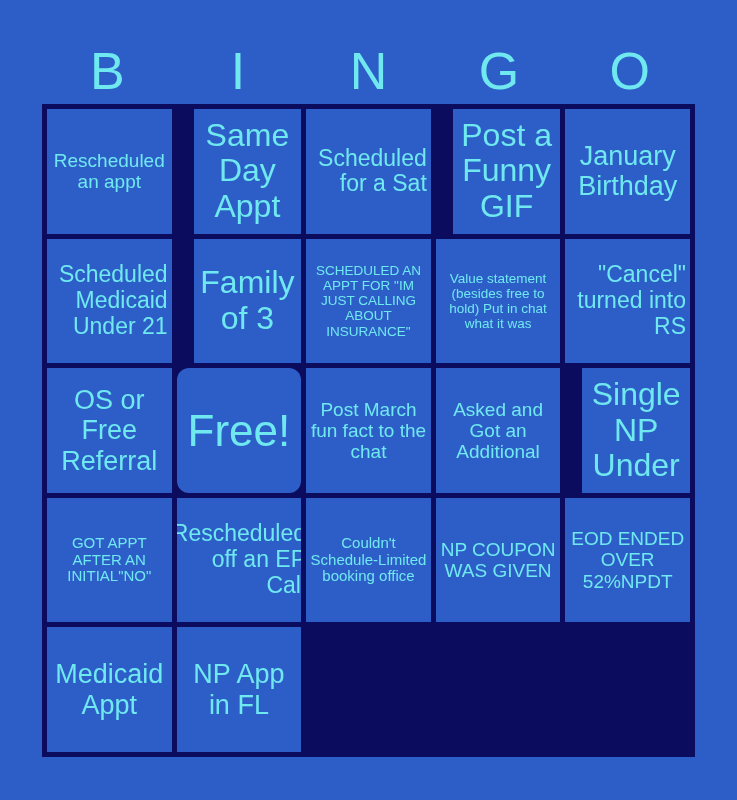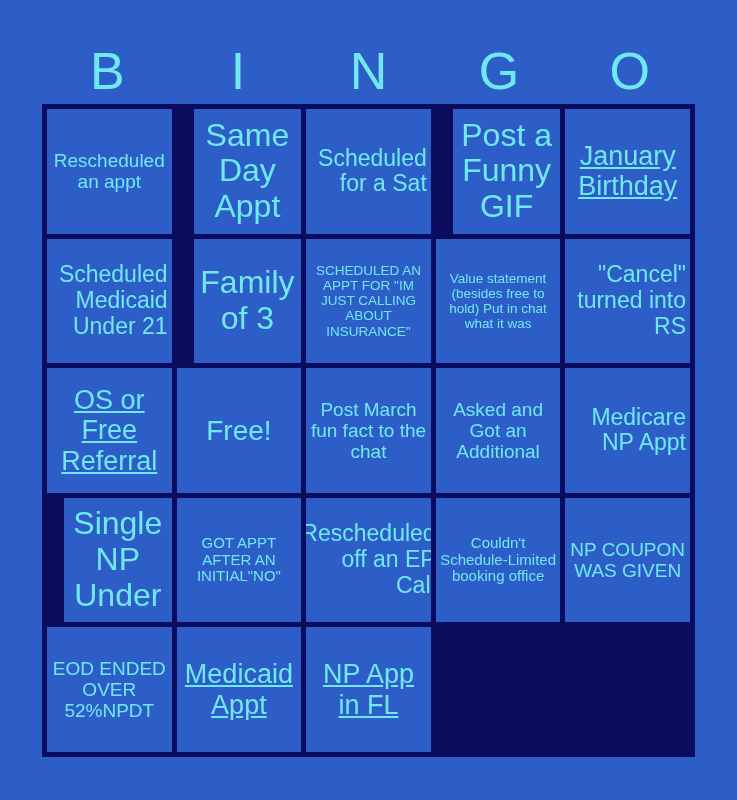--- a/index.html
+++ b/index.html
@@ -68,23 +68,23 @@
     justify-content: center;
     text-align: center;
     padding: 2px 4px;
     box-sizing: border-box;
     overflow: hidden;
     line-height: 1.12;
     word-wrap: break-word;
   }
 
   
-  .fs-xxl { font-size: 28px; }
+  .fs-xxl { font-size: 44px; border-radius: 12px; }
   .fs-xl  { font-size: 32px; margin-left: 17px; }
-  .fs-l   { font-size: 27px; text-decoration: underline; }
+  .fs-l   { font-size: 27px; }
   .fs-m   { font-size: 23px; text-align: right; }
   .fs-s   { font-size: 19px; }
   .fs-xs  { font-size: 15px; }
   .fs-xxs { font-size: 13.5px; }
 </style>
 </head>
 <body>
 
 <div id="card">
 
@@ -104,21 +104,20 @@
       <div class="cell fs-l">January Birthday</div>
       <div class="cell fs-m">Scheduled Medicaid Under 21</div>
       <div class="cell fs-xl">Family of 3</div>
       <div class="cell fs-xxs">SCHEDULED AN APPT FOR "IM JUST CALLING ABOUT INSURANCE"</div>
       <div class="cell fs-xxs">Value statement (besides free to hold) Put in chat what it was</div>
       <div class="cell fs-m">"Cancel" turned into RS</div>
       <div class="cell fs-l">OS or Free Referral</div>
       <div class="cell fs-xxl">Free!</div>
       <div class="cell fs-s">Post March fun fact to the chat</div>
       <div class="cell fs-s">Asked and Got an Additional</div>
-      <div class="cell fs-m">Medicare NP Appt</div>
       <div class="cell fs-xl">Single NP Under</div>
       <div class="cell fs-xs">GOT APPT AFTER AN INITIAL"NO"</div>
       <div class="cell fs-m">Rescheduled off an EP Call</div>
       <div class="cell fs-xs">Couldn't Schedule-Limited booking office</div>
       <div class="cell fs-s">NP COUPON WAS GIVEN</div>
       <div class="cell fs-s">EOD ENDED OVER 52%NPDT</div>
       <div class="cell fs-l">Medicaid Appt</div>
       <div class="cell fs-l">NP App in FL</div>
     </div>
 

